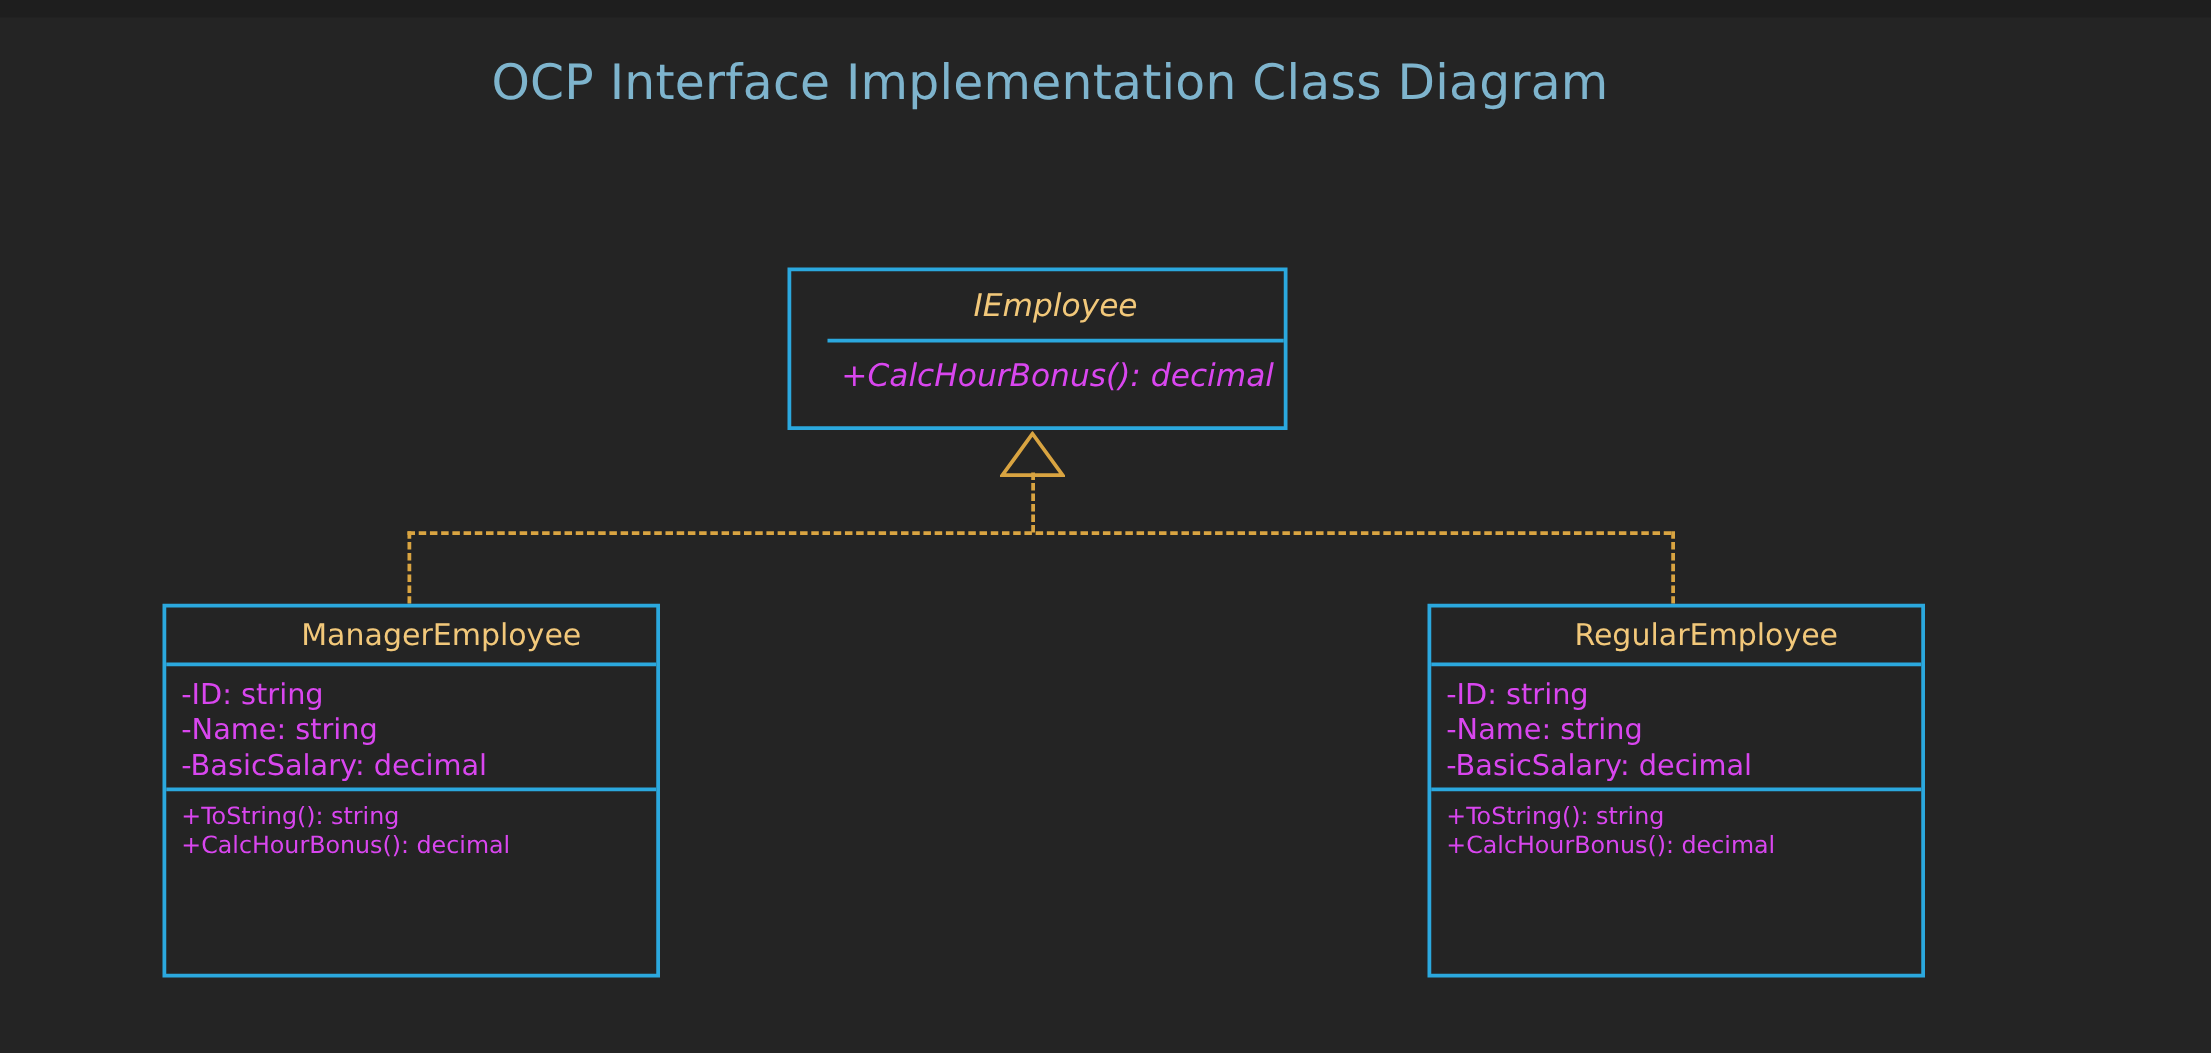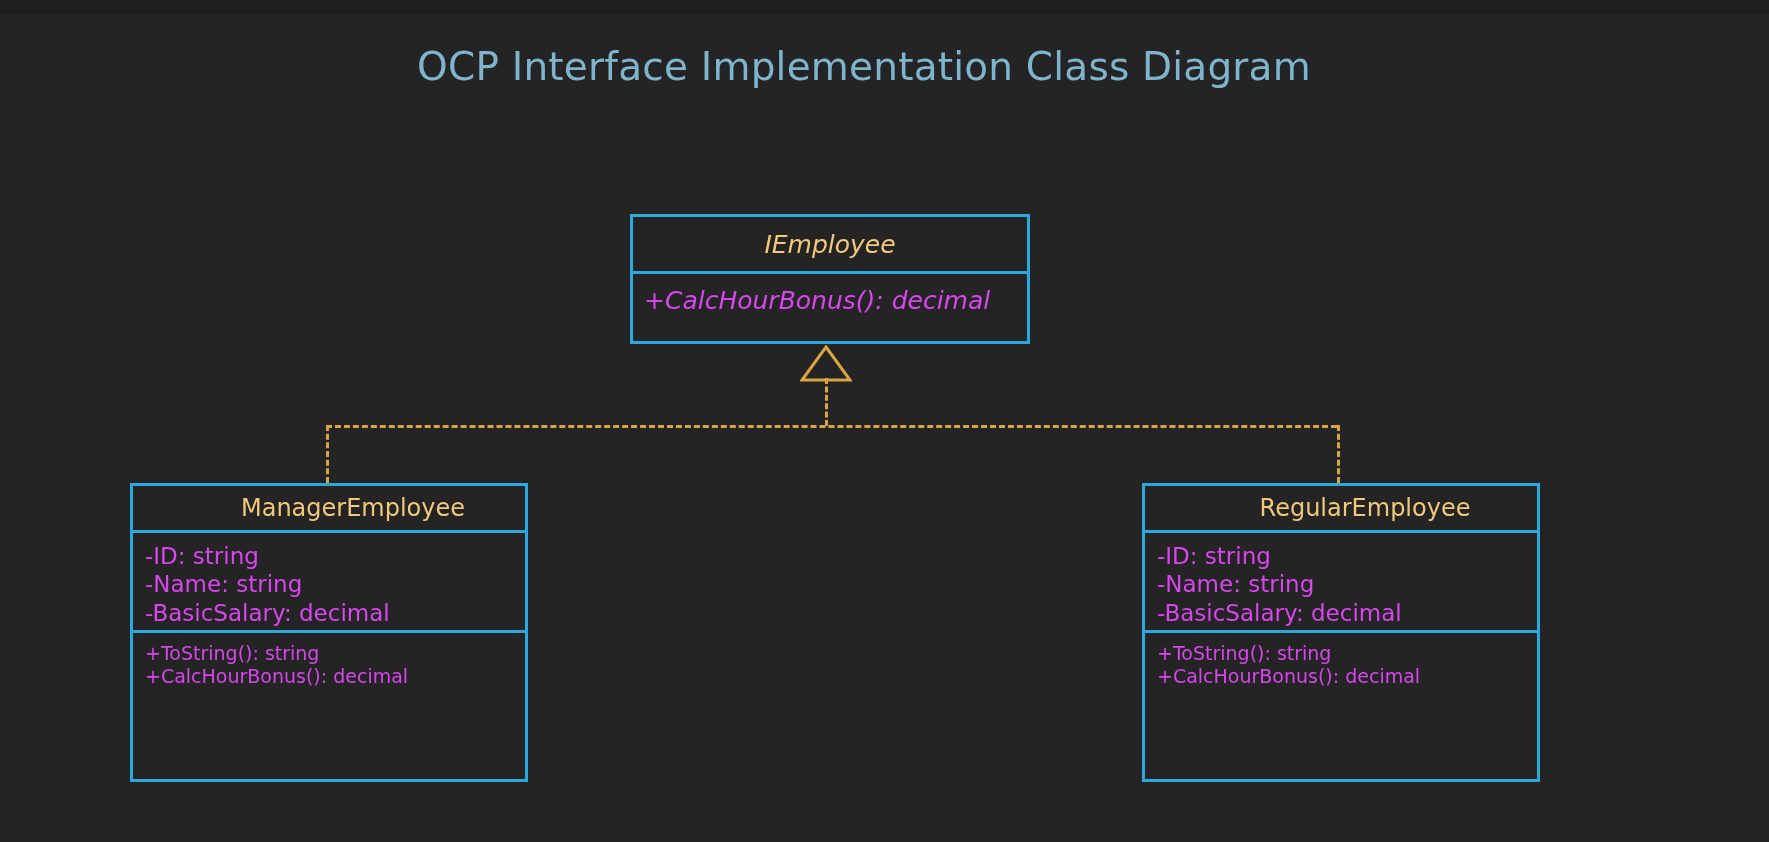--- a/index.html
+++ b/index.html
@@ -29,21 +29,20 @@
     position: absolute;
     left: 0;
     top: 44px;
     width: 1680px;
     text-align: center;
     font-size: 39px;
     font-weight: 400;
     letter-spacing: 0.2px;
     color: #7EB4CD;
     white-space: nowrap;
-    margin-left: 24px;
   }
 
   
   .uml-box {
     position: absolute;
     box-sizing: border-box;
     border: 3px solid #2BA8DE;
     background: #242424;
   }
   .compartment {
@@ -70,20 +69,21 @@
     line-height: 1.23;
   }
   .italic { font-style: italic; }
 
   
   #iemployee-box {
     left: 630px;
     top: 214px;
     width: 400px;
     height: 130px;
+    padding-left: 29px;
   }
   #iemployee-box .cmp-title {
     height: 54px;
     font-size: 25px;
     font-weight: 500;
   }
   #iemployee-box .cmp-body {
     height: 70px;
     font-size: 25px;
     font-weight: 500;

